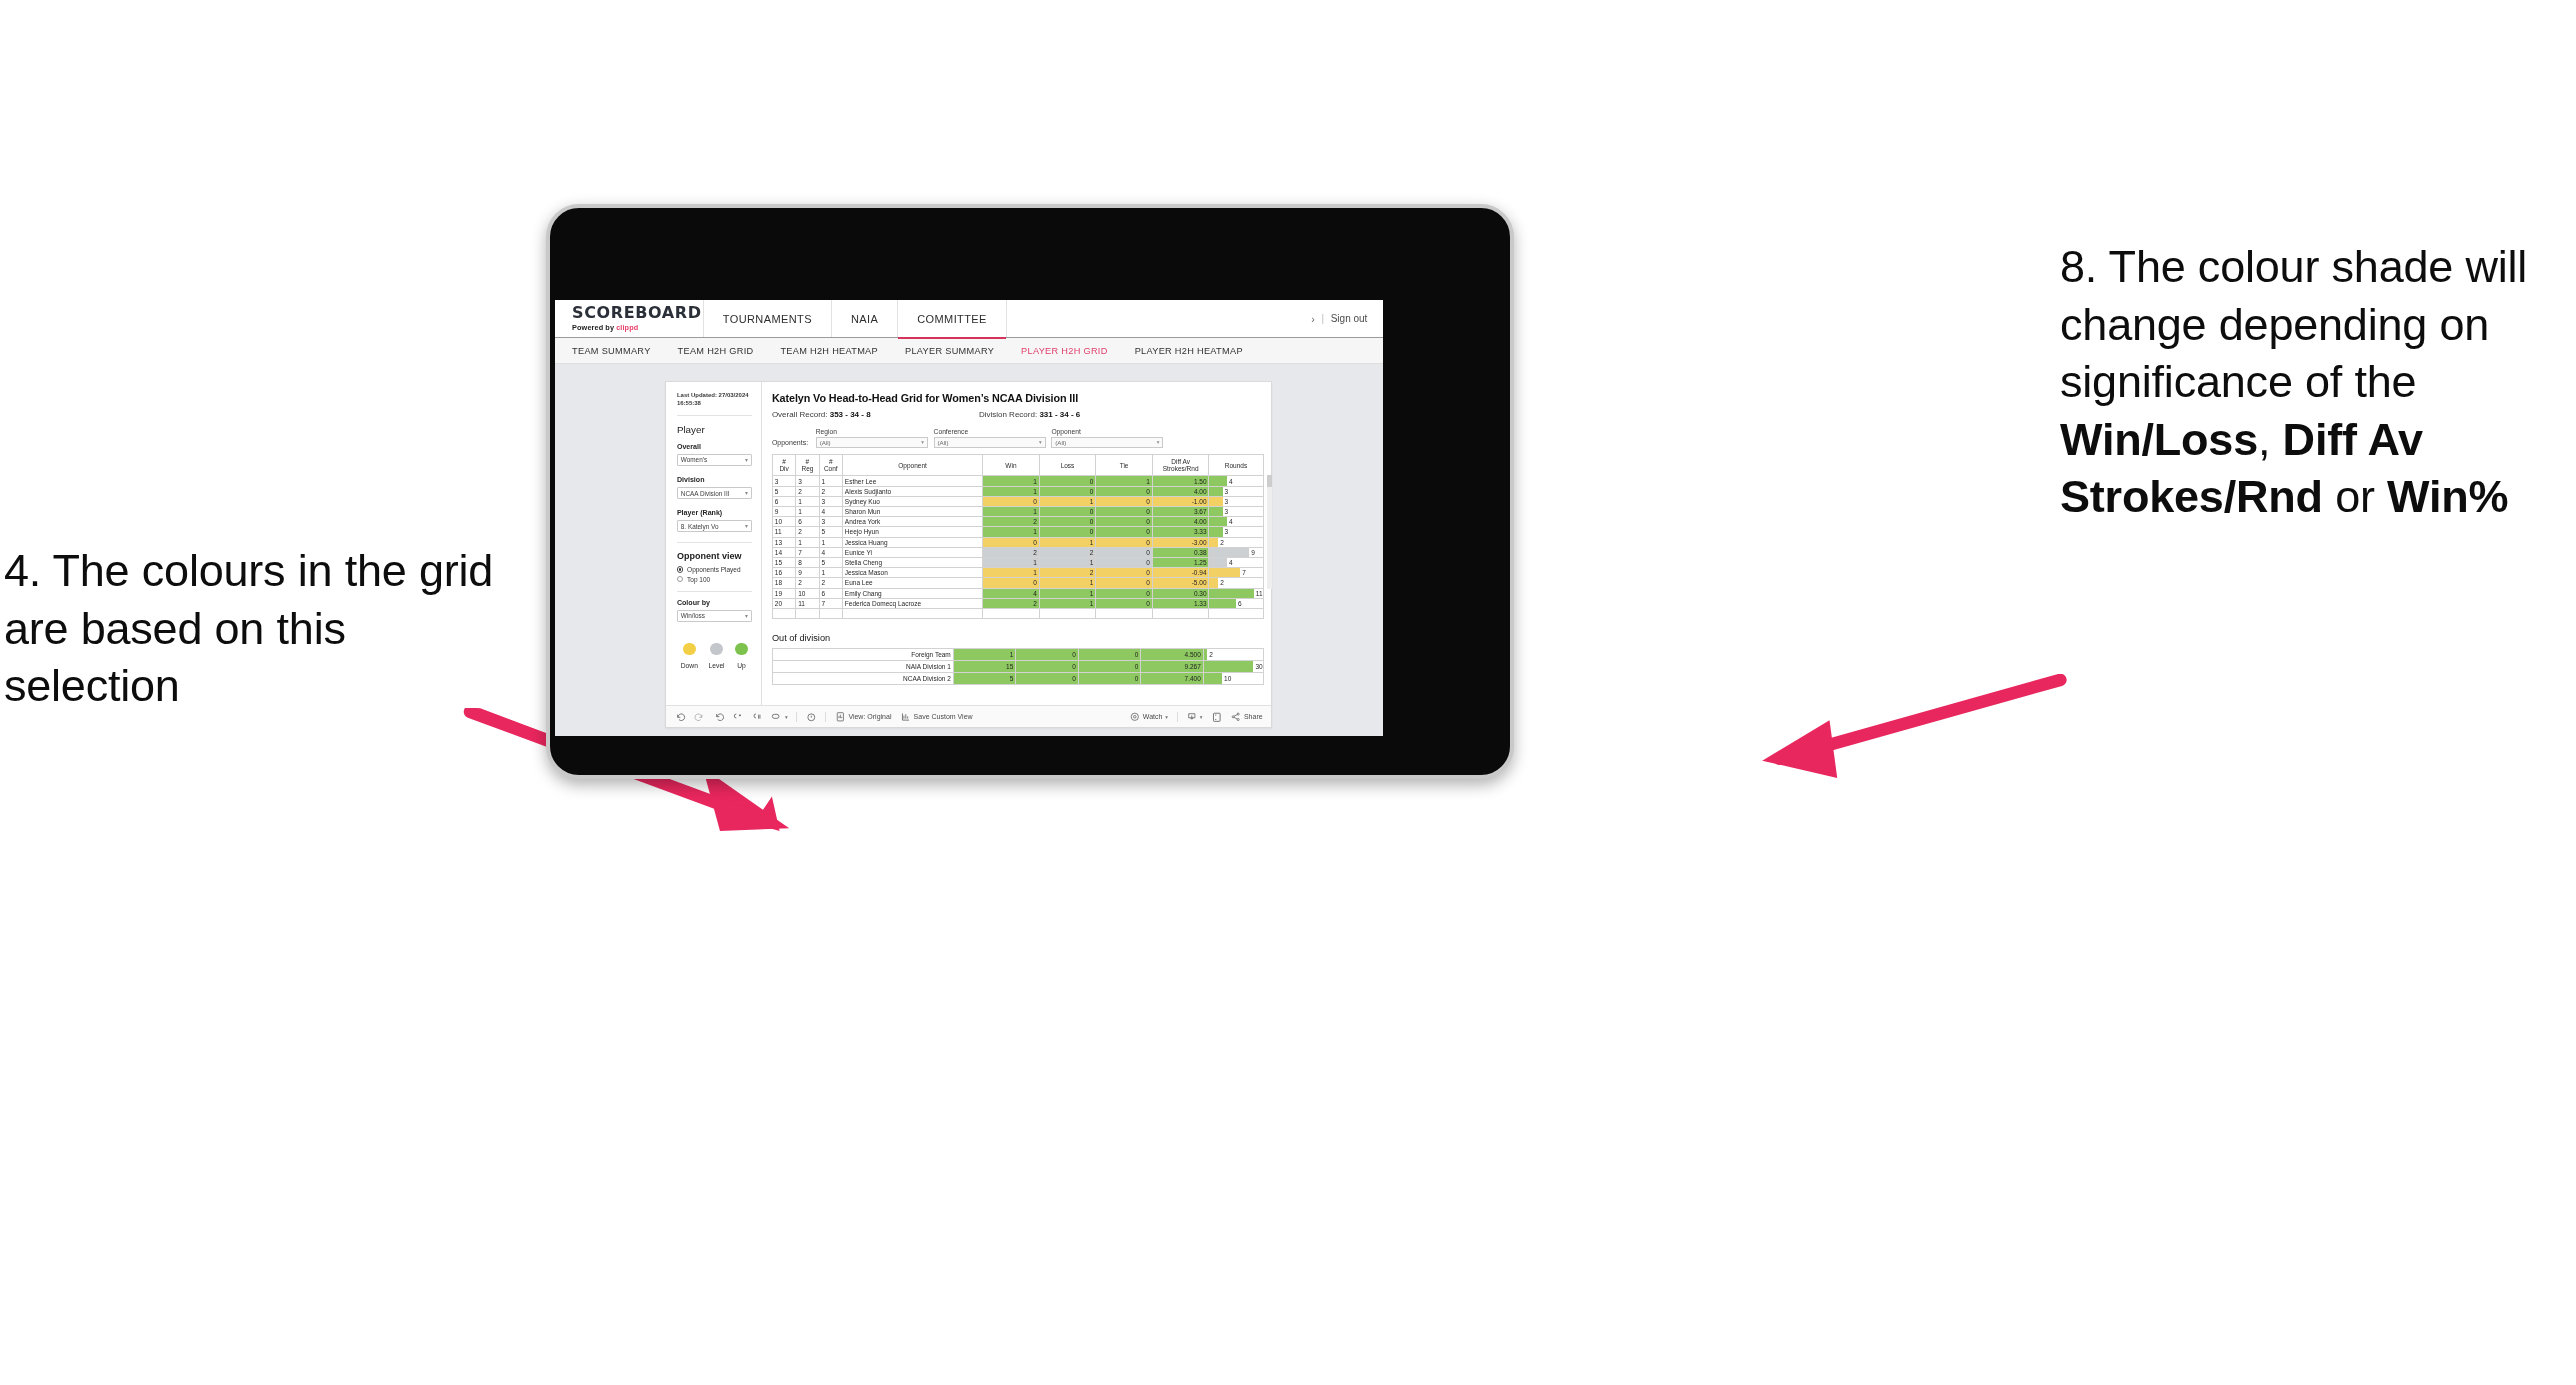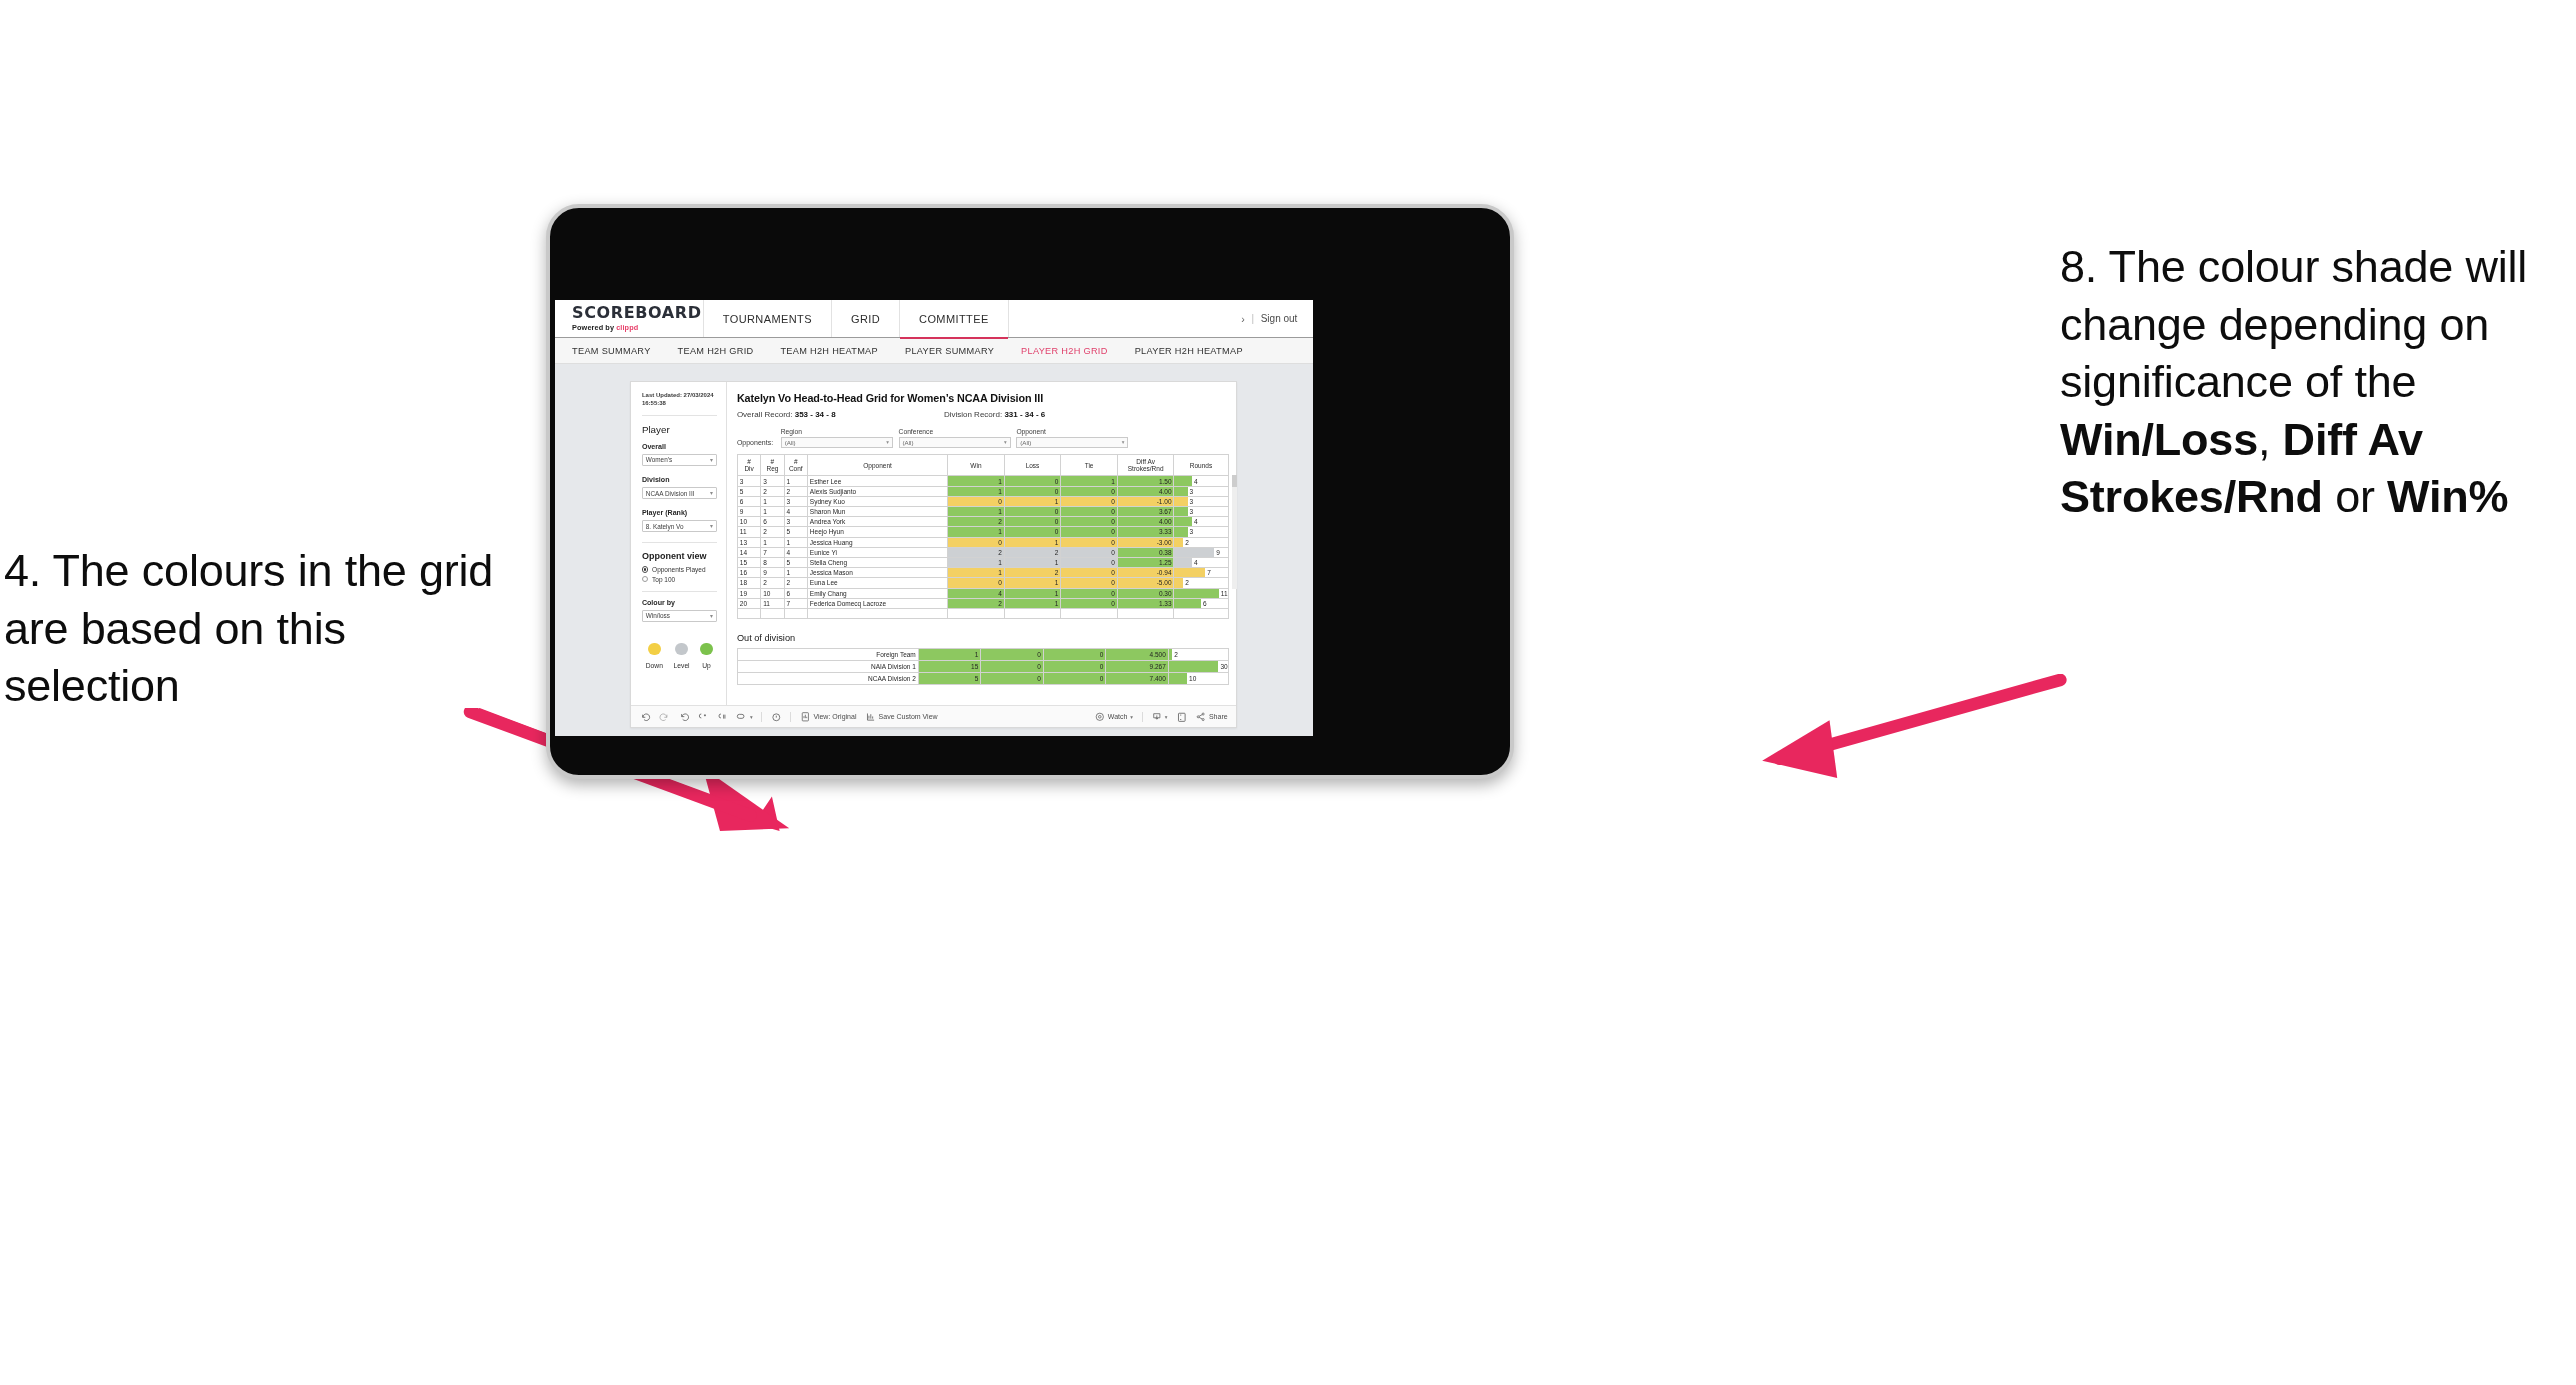--- a/index.html
+++ b/index.html
@@ -32,21 +32,21 @@
     left: 546px; top: 204px;
     width: 968px; height: 575px;
     background: #0a0a0a;
     border-radius: 33px;
     border: 4.8px solid #c9c9c9;
     box-shadow: 0 5.8px 15.4px rgba(0,0,0,.30);
   }
   #tablet-inner {
     position: absolute;
     left: 4.8px; top: 92px;
-    width: 758px; height: 436px;
+    width: 828px; height: 436px;
     background: #a16207;
     overflow: hidden;
   }
 
   
   .appbar {
     height: 38px; background:#fff; display:flex; align-items:stretch;
     border-bottom: 1.9px solid #9b9b9b;
   }
   .brand {
@@ -203,21 +203,21 @@
 
       <div class="appbar">
         <div class="brand">
           <div class="brand-title">SCOREBOARD</div>
           <div class="brand-sub"><span>Powered by </span><span class="pink">clippd</span></div>
         </div>
         <div class="navtab">
             <span>TOURNAMENTS</span>
           </div>
         <div class="navtab">
-            <span>GRID</span>
+            <span>NAIA</span>
           </div>
         <div class="navtab active">
             <span>COMMITTEE</span>
           </div>
         <div class="appbar-right">
           <span class="chev">›</span>
           <span class="sep">|</span>
           <span>Sign out</span>
         </div>
       </div>

